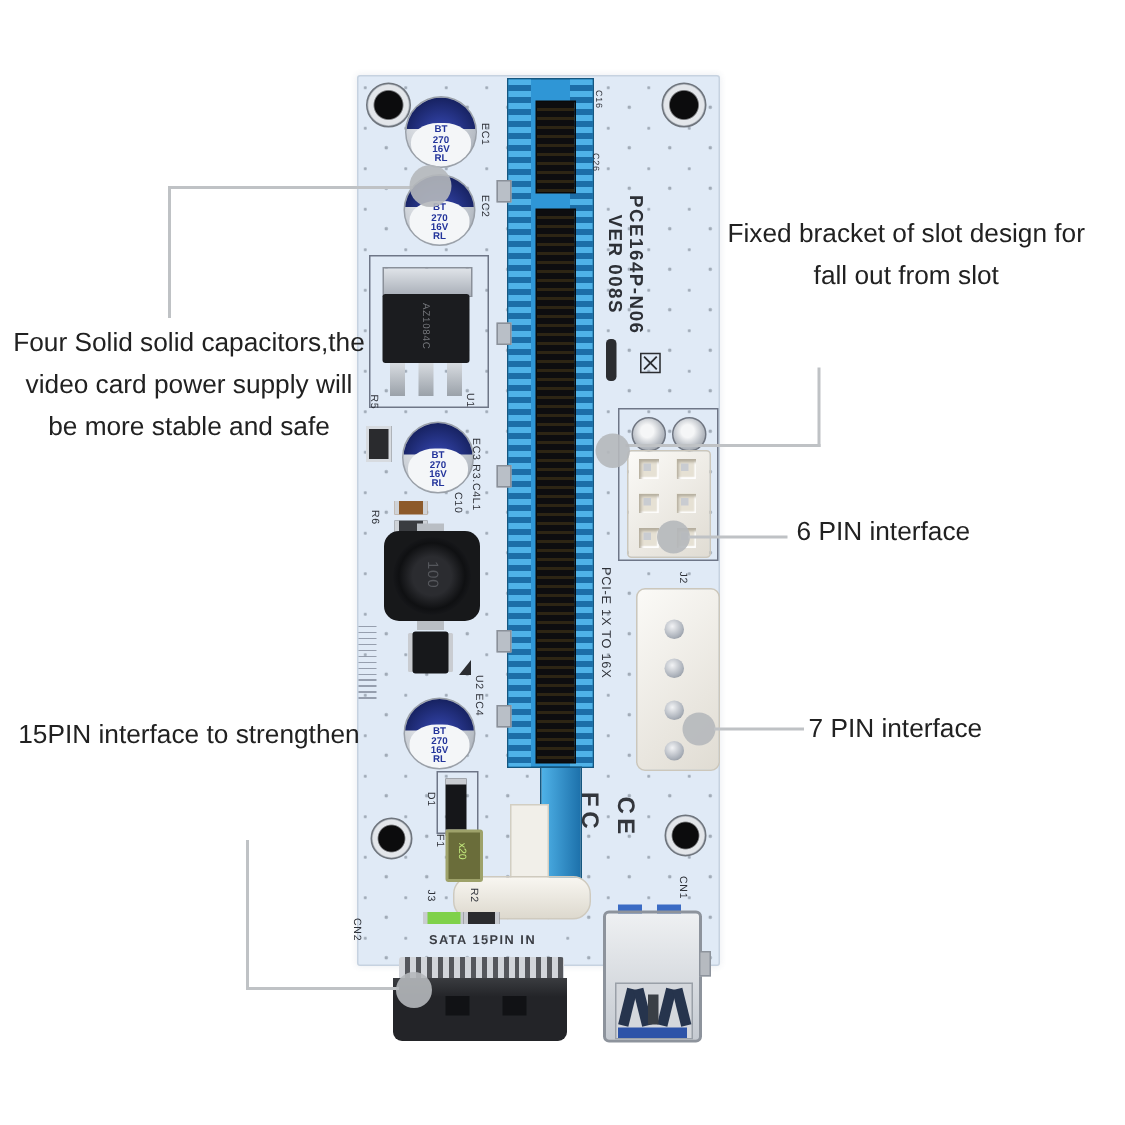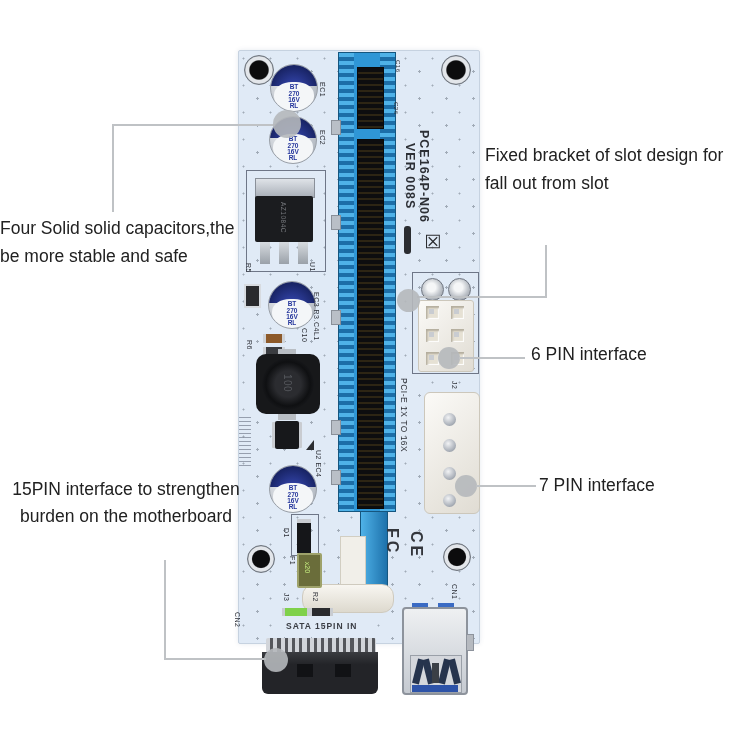--- a/index.html
+++ b/index.html
@@ -222,45 +222,45 @@
     <div style="position:absolute;left:6px;top:46px;width:50px;height:36px;background:#d4d7dc;border:1px solid #9aa0a8;"></div>
     <div class="usb-spring" style="position:absolute;left:11px;top:50px;transform:rotate(14deg);"></div>
     <div class="usb-spring" style="position:absolute;left:21px;top:50px;transform:rotate(-14deg);"></div>
     <div class="usb-spring" style="position:absolute;left:37px;top:50px;transform:rotate(14deg);"></div>
     <div class="usb-spring" style="position:absolute;left:47px;top:50px;transform:rotate(-14deg);"></div>
     <div style="position:absolute;left:28px;top:54px;width:7px;height:20px;background:#3a3f46;"></div>
     <div style="position:absolute;left:8px;top:76px;width:46px;height:7px;background:#2d53a8;"></div>
   </div>
   <div class="abs" style="left:466px;top:634px;width:6px;height:15px;background:#b6bac0;border:1px solid #8d939c;"></div>
 
-  <div class="abs ann" style="left:0;top:214px;width:252px;">
+  <div class="abs ann" style="left:0;top:214px;width:252px;text-align:center;">
     <div>Four Solid solid capacitors,the</div>
+    <div>video card power supply will</div>
     <div>be more stable and safe</div>
   </div>
   <div class="abs cline" style="left:112px;top:125px;width:2px;height:87px;"></div>
   <div class="abs cline" style="left:112px;top:124px;width:163px;height:2px;"></div>
   <div class="abs cdot" style="left:273px;top:110px;width:28px;height:28px;"></div>
 
-  <div class="abs ann" style="left:485px;top:141px;">
+  <div class="abs ann" style="left:485px;top:141px;text-align:center;">
     <div>Fixed bracket of slot design for</div>
     <div>fall out from slot</div>
   </div>
   <div class="abs cline" style="left:545px;top:245px;width:2px;height:53px;"></div>
   <div class="abs cline" style="left:417px;top:296px;width:130px;height:2px;"></div>
   <div class="abs cdot" style="left:397px;top:289px;width:23px;height:23px;"></div>
 
   <div class="abs cdot" style="left:438px;top:347px;width:22px;height:22px;"></div>
   <div class="abs cline" style="left:459px;top:357px;width:66px;height:2px;"></div>
   <div class="abs ann" style="left:531px;top:340px;">6 PIN interface</div>
 
   <div class="abs cdot" style="left:455px;top:475px;width:22px;height:22px;"></div>
   <div class="abs cline" style="left:476px;top:485px;width:60px;height:2px;"></div>
   <div class="abs ann" style="left:539px;top:471px;">7 PIN interface</div>
 
   <div class="abs ann" style="left:0;top:476px;width:252px;text-align:center;line-height:27px;">
     <div>15PIN interface to strengthen</div>
-    <div>burden on the motherboard</div>
   </div>
   <div class="abs cline" style="left:164px;top:560px;width:2px;height:100px;"></div>
   <div class="abs cline" style="left:164px;top:658px;width:102px;height:2px;"></div>
   <div class="abs cdot" style="left:264px;top:648px;width:24px;height:24px;"></div>
 
 </div>
 
 </body></html>

